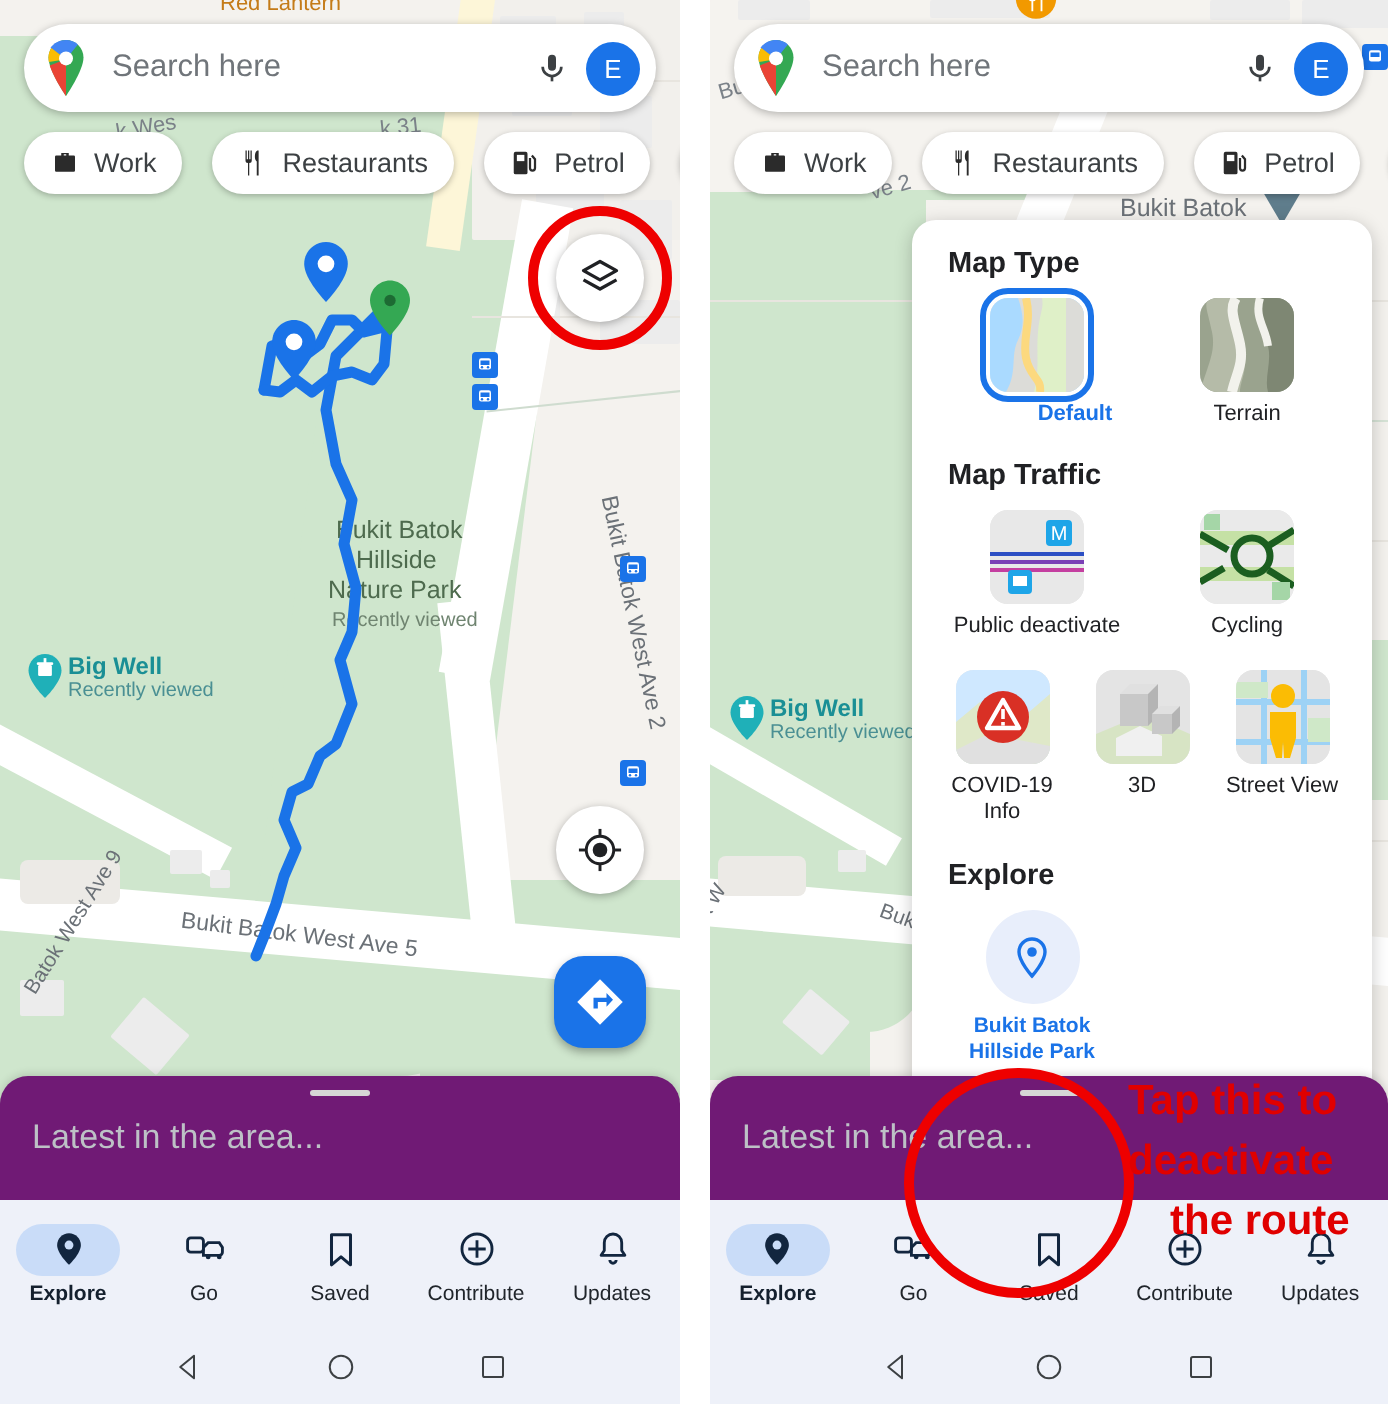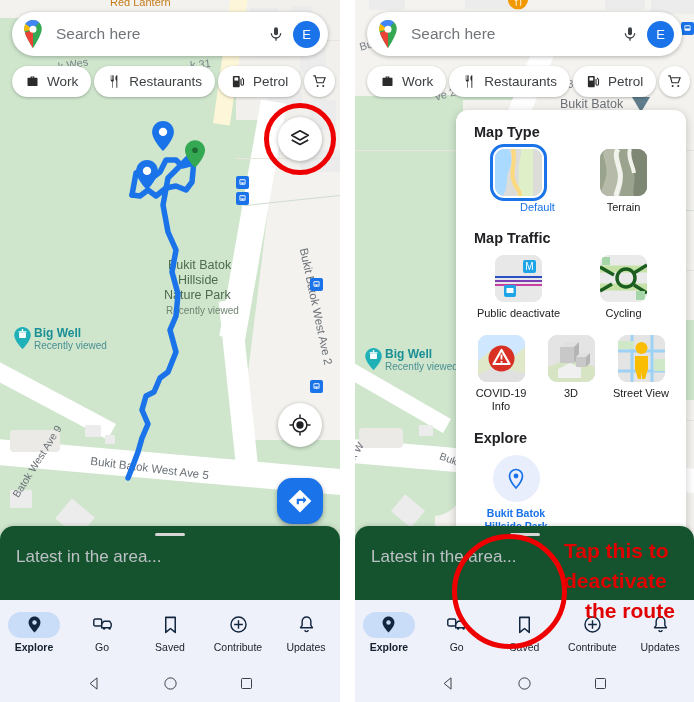--- a/index.html
+++ b/index.html
@@ -43,21 +43,21 @@
   
   .searchbar{position:absolute;left:12px;right:12px;top:12px;height:44px;background:#fff;border-radius:24px;
              box-shadow:0 1px 4px rgba(0,0,0,.28);display:flex;align-items:center;padding:0 8px 0 10px;box-sizing:border-box;}
   .gmlogo{width:22px;height:28px;flex:0 0 auto;}
   .searchtxt{flex:1;margin-left:12px;color:#70757a;font-size:15.5px;}
   .mic{width:16px;height:22px;flex:0 0 auto;margin-right:9px;}
   .avatar{width:27px;height:27px;border-radius:50%;background:#1a73e8;color:#fff;font-size:13px;
           display:flex;align-items:center;justify-content:center;flex:0 0 auto;font-weight:500;}
 
   
-  .chiprow{position:absolute;left:12px;top:66px;display:flex;gap:3px;align-items:flex-start;white-space:nowrap;}
+  .chiprow{position:absolute;left:12px;top:66px;display:flex;gap:15px;align-items:flex-start;white-space:nowrap;}
   .chip{height:31px;background:#fff;border-radius:18px;box-shadow:0 1px 3px rgba(0,0,0,.26);
         display:flex;align-items:center;padding:0 13px;gap:7px;font-size:13.5px;color:#3c4043;flex:0 0 auto;}
   .chip svg{width:15px;height:15px;flex:0 0 auto;}
   .chip.cart{padding:0 8px;}
 
   
   .fab{position:absolute;background:#fff;border-radius:50%;box-shadow:0 1px 4px rgba(0,0,0,.3);
        display:flex;align-items:center;justify-content:center;}
   .fab-layers{right:18px;top:117px;width:44px;height:44px;}
   .fab-loc{right:18px;top:403px;width:44px;height:44px;}
@@ -67,21 +67,21 @@
   
   .redcircle{position:absolute;border:5px solid #ee0000;border-radius:50%;box-sizing:border-box;}
 
   
   .gwm{position:absolute;left:12px;bottom:0;font-size:19px;font-weight:bold;letter-spacing:-0.6px;font-family:"Liberation Sans",sans-serif;}
   .gwm span:nth-child(1){color:#4285F4;} .gwm span:nth-child(2){color:#EA4335;}
   .gwm span:nth-child(3){color:#FBBC05;} .gwm span:nth-child(4){color:#4285F4;}
   .gwm span:nth-child(5){color:#34A853;} .gwm span:nth-child(6){color:#EA4335;}
 
   
-  .sheet{position:absolute;left:0;right:0;bottom:102px;height:74px;background:#14532d;border-radius:14px 14px 0 0;
+  .sheet{position:absolute;left:0;right:0;bottom:102px;height:62px;background:#701a75;border-radius:14px 14px 0 0;
          box-shadow:0 -1px 4px rgba(0,0,0,.14);}
   .grab{position:absolute;left:50%;transform:translateX(-50%);top:7px;width:30px;height:3px;background:#d6d6d6;border-radius:2px;}
   .sheettxt{position:absolute;left:16px;top:21px;font-size:17px;color:#bdc1c6;}
 
   
   .navbar{position:absolute;left:0;right:0;bottom:38px;height:64px;background:#eef1f9;display:flex;align-items:center;}
   .navitem{flex:1;display:flex;flex-direction:column;align-items:center;justify-content:center;gap:3px;position:relative;}
   .navpill{width:52px;height:26px;border-radius:14px;display:flex;align-items:center;justify-content:center;}
   .navpill.active{background:#c9dcf8;}
   .navitem svg{width:19px;height:19px;}
@@ -95,21 +95,21 @@
   
   .layers{position:absolute;left:101px;right:8px;top:110px;bottom:95px;background:#fff;border-radius:12px;
           box-shadow:0 2px 9px rgba(0,0,0,.22);padding:14px 0 0 0;box-sizing:border-box;overflow:hidden;}
   .lsect{font-size:14.5px;color:#202124;font-weight:bold;margin:0 12px 9px 18px;}
   .lsect.mt{margin-top:16px;}
   .lgrid{display:flex;padding:0 10px;}
   .lcell{flex:1;display:flex;flex-direction:column;align-items:center;gap:5px;}
   .lthumb{width:47px;height:47px;border-radius:9px;overflow:hidden;position:relative;background:#e6e6e6;}
   .lthumb.sel{outline:3px solid #1a73e8;outline-offset:2px;}
   .llbl{font-size:11px;line-height:12.5px;color:#202124;text-align:center;}
-  .llbl.sel{color:#1a73e8;font-weight:normal;margin-left:38px;}
+  .llbl.sel{color:#1a73e8;font-weight:bold;margin-left:38px;}
 
   .explorecell{display:flex;flex-direction:column;align-items:center;gap:5px;margin-left:24px;margin-top:6px;width:72px;}
   .explorethumb{width:47px;height:47px;border-radius:50%;background:#e8eefb;display:flex;align-items:center;justify-content:center;}
   .explorelbl{font-size:10.5px;line-height:12px;color:#1a73e8;font-weight:bold;text-align:center;}
 
   
   .annot{position:absolute;color:#e00000;font-size:21px;line-height:29px;font-weight:bold;}
 </style>
 </head>
 <body>

